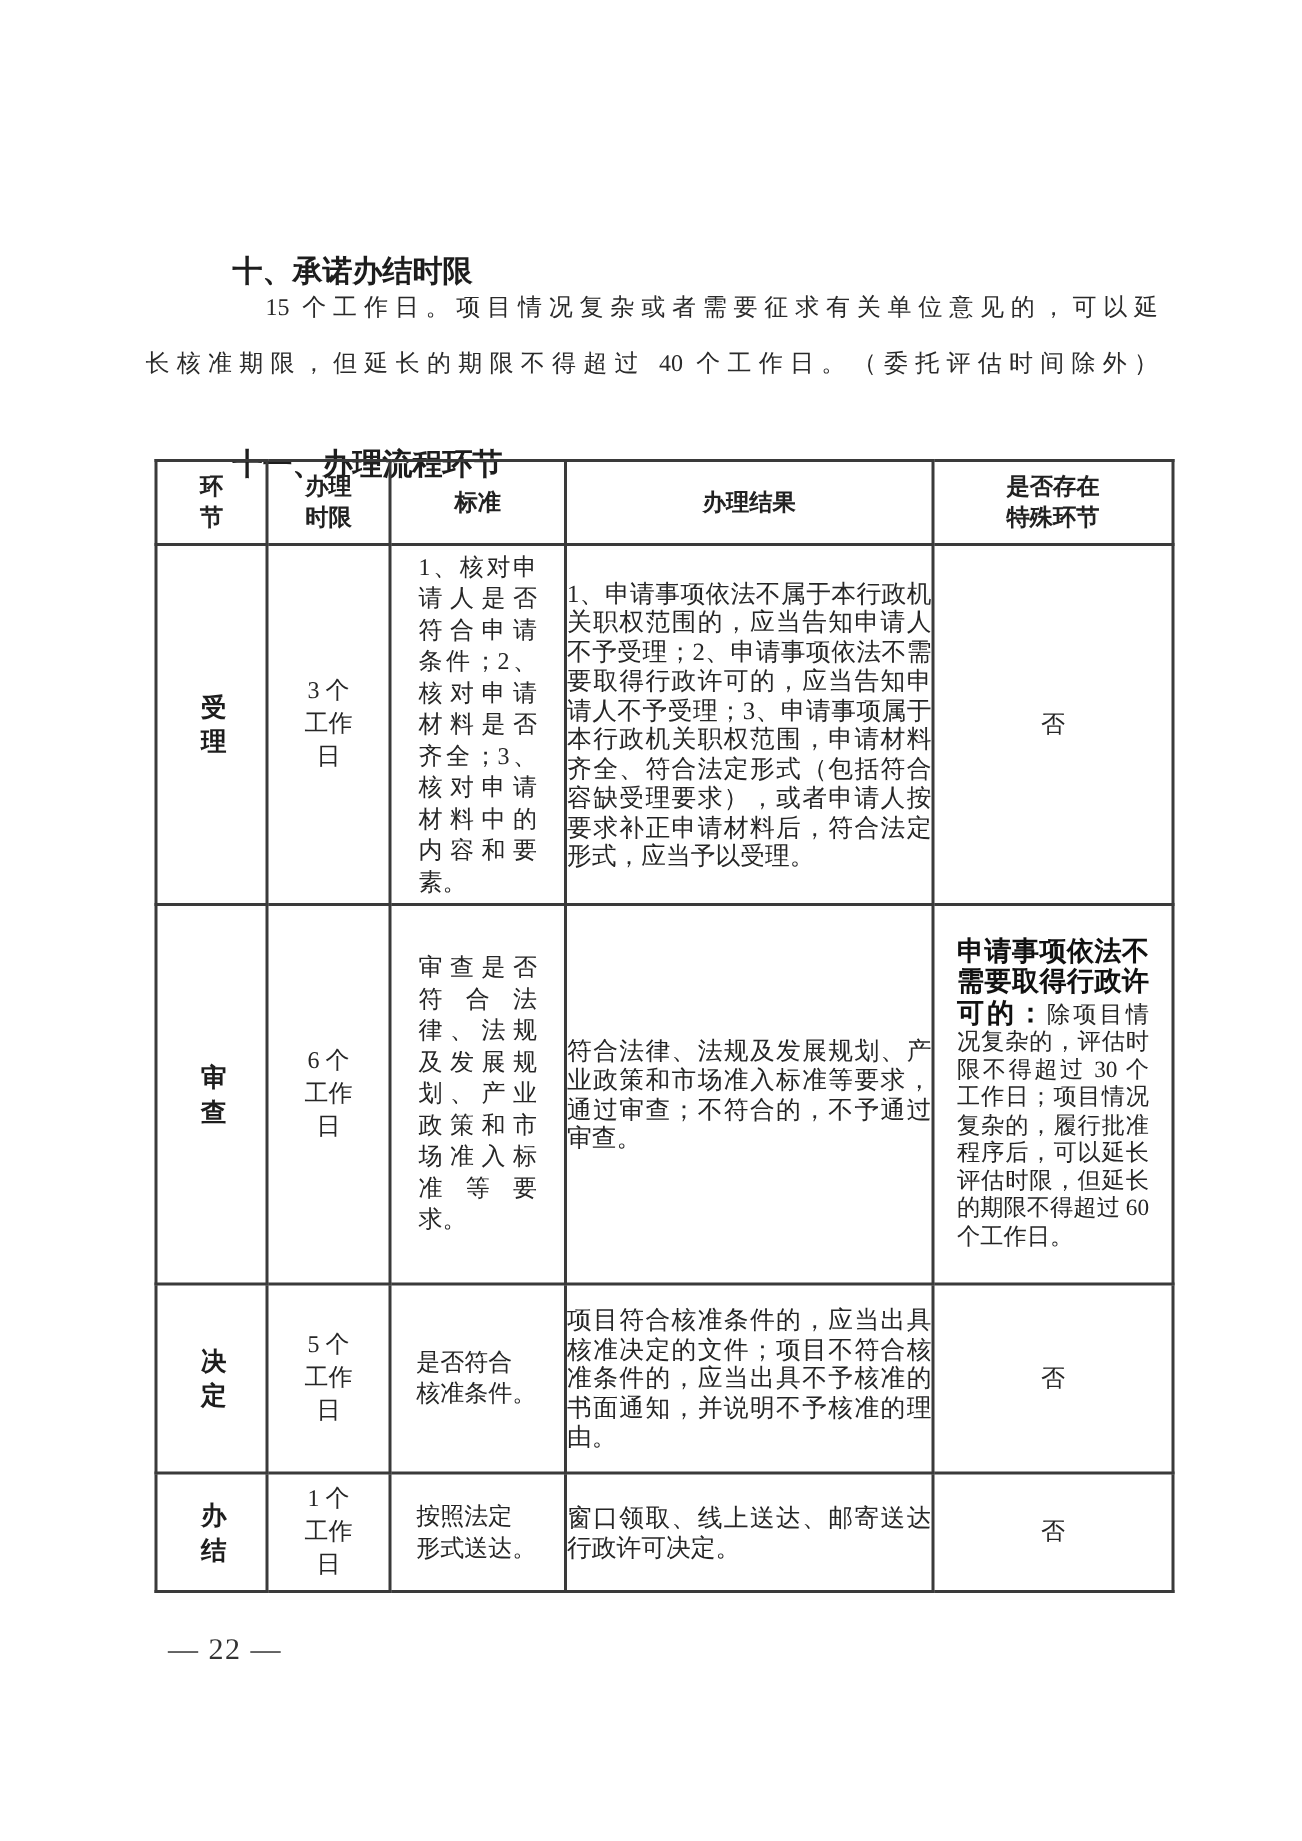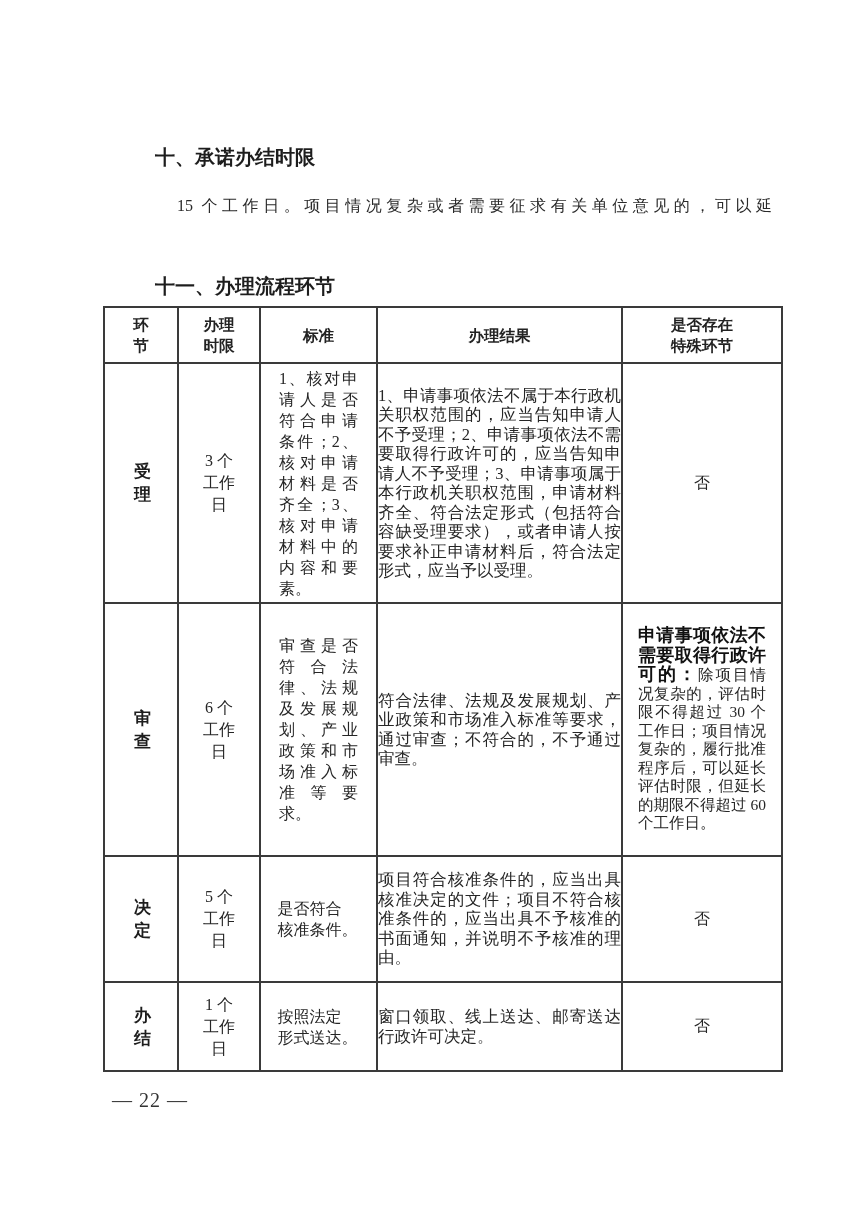--- a/index.html
+++ b/index.html
@@ -14,20 +14,21 @@
   }
   .heading{
     position:absolute;
     left:155px;
     font-family:"Liberation Sans", sans-serif;
     font-weight:700;
     font-size:20px;
     line-height:26px;
     color:#1d1d1d;
     white-space:nowrap;
+    margin-top:24px;
   }
   .h-sec10{top:144px;}
   .h-sec11{top:273px;}
   .para{
     position:absolute;
     left:97px;top:187px;
     width:675px;
     font-size:16px;
     line-height:37px;
     color:#2a2a2a;
@@ -125,20 +126,21 @@
 </style>
 </head>
 <body>
 
 <div class="page">
 
   <div class="heading h-sec10">十、承诺办结时限</div>
 
   <div class="para">
     <div class="pline indent">15 个工作日。项目情况复杂或者需要征求有关单位意见的，可以延</div>
+    <div class="pline">长核准期限，但延长的期限不得超过 40 个工作日。（委托评估时间除外）</div>
   </div>
 
   <div class="heading h-sec11">十一、办理流程环节</div>
 
   <table class="flow">
     <colgroup>
       <col style="width:74px">
       <col style="width:82px">
       <col style="width:117px">
       <col style="width:245px">
@@ -207,21 +209,21 @@
       <td class="standard">
             <div class="cwrap pre">是否符合
 核准条件。</div>
           </td>
       <td class="result">
             <div class="rwrap">项目符合核准条件的，应当出具核准决定的文件；项目不符合核准条件的，应当出具不予核准的书面通知，并说明不予核准的理由。</div>
           </td>
       <td class="special"><span class="no">否</span></td>
     </tr>
 
-    <tr style="height:89px">
+    <tr style="height:79px">
       <td class="step">
             <div class="swrap">办结</div>
           </td>
       <td class="time">
             <div class="twrap">1 个工作日</div>
           </td>
       <td class="standard">
             <div class="cwrap pre">按照法定
 形式送达。</div>
           </td>

